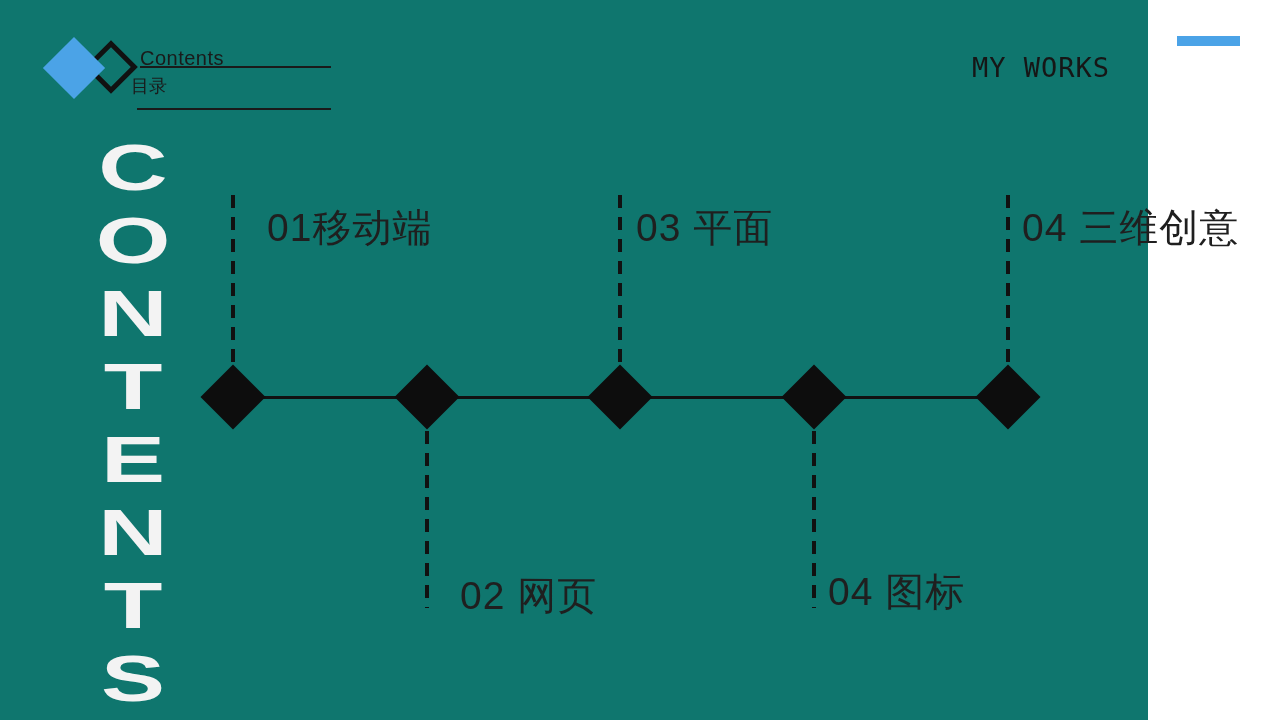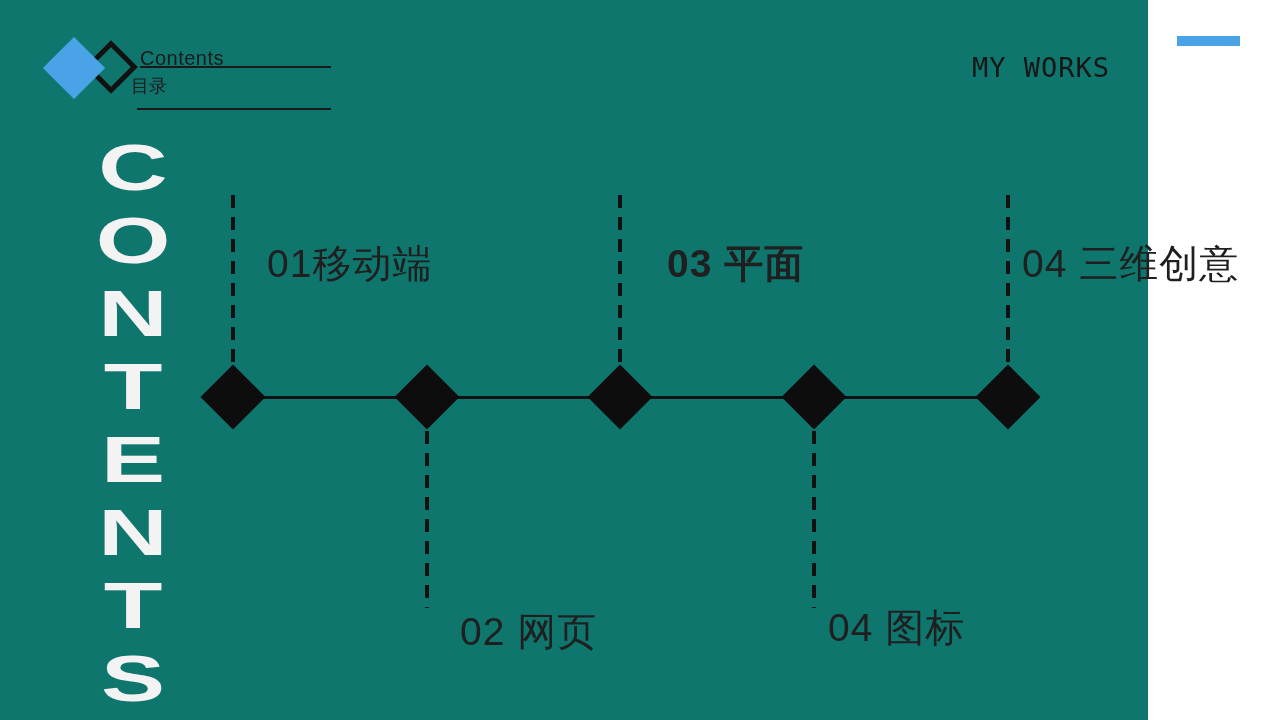--- a/index.html
+++ b/index.html
@@ -55,25 +55,25 @@
   .tl-dash {
     position: absolute; width: 4px;
     background-image: repeating-linear-gradient(to bottom, #111 0px, #111 13px, transparent 13px, transparent 22px);
   }
   .tl-dash.up   { top: 195px; height: 168px; }
   .tl-dash.down { top: 431px; height: 177px; }
   .x1 { left: 231px; } .x2 { left: 425px; } .x3 { left: 618px; } .x4 { left: 812px; } .x5 { left: 1006px; }
 
   .tl-label {
     position: absolute; font-size: 39px; font-weight: 300; color: #1f1f1f;
-    white-space: nowrap; letter-spacing: 1px; margin-top: 36px;
+    white-space: nowrap; letter-spacing: 1px;
   }
   .lab1 { left: 267px;  top: 201px; }
   .lab2 { left: 460px;  top: 569px; }
-  .lab3 { left: 667px;  top: 201px; font-weight: bold; }
+  .lab3 { left: 636px;  top: 201px; }
   .lab4 { left: 828px;  top: 565px; }
   .lab5 { left: 1022px; top: 201px; }
 </style>
 </head>
 <body>
 
 <div class="slide">
 
   <div class="watermark">CONTENTS</div>
 

